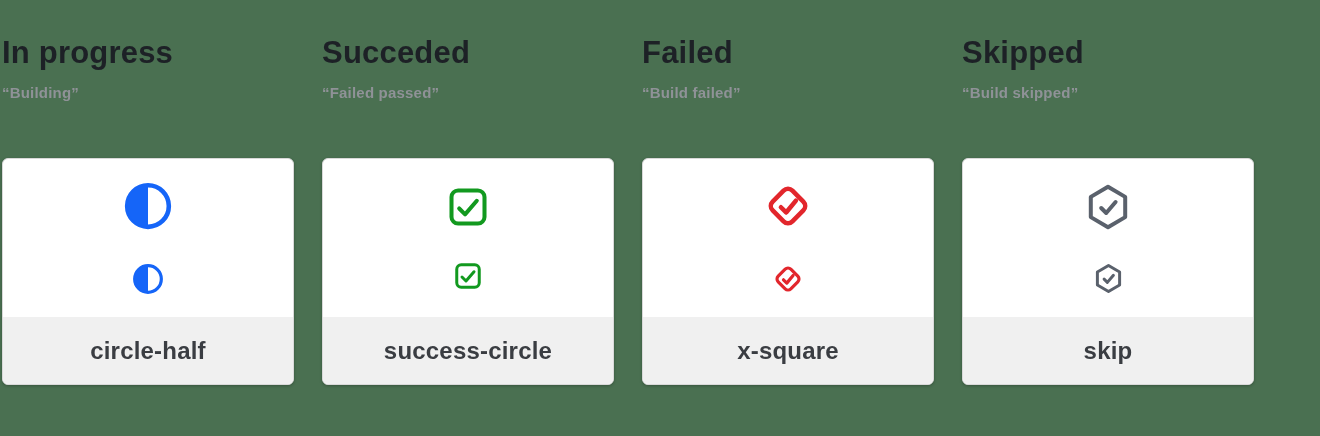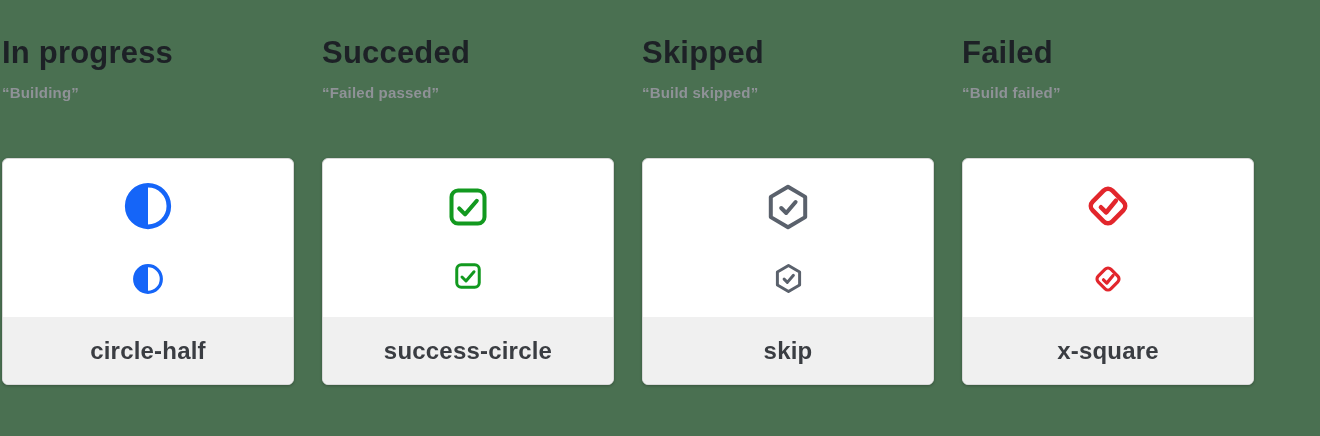--- a/index.html
+++ b/index.html
@@ -114,52 +114,52 @@
           <path d="M7.2 12.8 L10.4 16 L16.8 8.6" fill="none" stroke="currentColor" stroke-width="2.4" stroke-linecap="round" stroke-linejoin="round"></path>
         </svg>
       </div>
       <div class="card-footer">
         <span class="footer-label">success-circle</span>
       </div>
     </div>
   </div>
 
   <div class="column">
+    <h2 class="col-title">Failed</h2>
+    <p class="col-subtitle">“Build failed”</p>
+    <div class="card">
+      <div class="card-body">
+        <svg viewBox="0 0 24 24" width="50" height="50" color="#e2262c">
+          <rect x="5.3" y="5.3" width="13.4" height="13.4" rx="3" fill="none" stroke="currentColor" stroke-width="2.2" transform="rotate(45 12 12)"></rect>
+          <path d="M8.6 12.6 L11.1 15.1 L15.8 9.4" fill="none" stroke="currentColor" stroke-width="2.2" stroke-linecap="round" stroke-linejoin="round"></path>
+        </svg>
+        <svg viewBox="0 0 24 24" width="32" height="32" color="#e2262c">
+          <rect x="5.3" y="5.3" width="13.4" height="13.4" rx="3" fill="none" stroke="currentColor" stroke-width="2.4" transform="rotate(45 12 12)"></rect>
+          <path d="M8.6 12.6 L11.1 15.1 L15.8 9.4" fill="none" stroke="currentColor" stroke-width="2.4" stroke-linecap="round" stroke-linejoin="round"></path>
+        </svg>
+      </div>
+      <div class="card-footer">
+        <span class="footer-label">x-square</span>
+      </div>
+    </div>
+  </div>
+
+  <div class="column">
     <h2 class="col-title">Skipped</h2>
     <p class="col-subtitle">“Build skipped”</p>
     <div class="card">
       <div class="card-body">
         <svg viewBox="0 0 24 24" width="48" height="48" color="#5a616c">
           <path d="M12 1.9 L20.6 6.95 L20.6 17.05 L12 22.1 L3.4 17.05 L3.4 6.95 Z" fill="none" stroke="currentColor" stroke-width="2" stroke-linejoin="round"></path>
           <path d="M8.6 12.5 L11.1 15 L15.8 9.5" fill="none" stroke="currentColor" stroke-width="2" stroke-linecap="round" stroke-linejoin="round"></path>
         </svg>
         <svg viewBox="0 0 24 24" width="31" height="31" color="#5a616c">
           <path d="M12 1.9 L20.6 6.95 L20.6 17.05 L12 22.1 L3.4 17.05 L3.4 6.95 Z" fill="none" stroke="currentColor" stroke-width="2.3" stroke-linejoin="round"></path>
           <path d="M8.6 12.5 L11.1 15 L15.8 9.5" fill="none" stroke="currentColor" stroke-width="2.3" stroke-linecap="round" stroke-linejoin="round"></path>
         </svg>
       </div>
       <div class="card-footer">
         <span class="footer-label">skip</span>
       </div>
     </div>
   </div>
 
-  <div class="column">
-    <h2 class="col-title">Failed</h2>
-    <p class="col-subtitle">“Build failed”</p>
-    <div class="card">
-      <div class="card-body">
-        <svg viewBox="0 0 24 24" width="50" height="50" color="#e2262c">
-          <rect x="5.3" y="5.3" width="13.4" height="13.4" rx="3" fill="none" stroke="currentColor" stroke-width="2.2" transform="rotate(45 12 12)"></rect>
-          <path d="M8.6 12.6 L11.1 15.1 L15.8 9.4" fill="none" stroke="currentColor" stroke-width="2.2" stroke-linecap="round" stroke-linejoin="round"></path>
-        </svg>
-        <svg viewBox="0 0 24 24" width="32" height="32" color="#e2262c">
-          <rect x="5.3" y="5.3" width="13.4" height="13.4" rx="3" fill="none" stroke="currentColor" stroke-width="2.4" transform="rotate(45 12 12)"></rect>
-          <path d="M8.6 12.6 L11.1 15.1 L15.8 9.4" fill="none" stroke="currentColor" stroke-width="2.4" stroke-linecap="round" stroke-linejoin="round"></path>
-        </svg>
-      </div>
-      <div class="card-footer">
-        <span class="footer-label">x-square</span>
-      </div>
-    </div>
-  </div>
-
 </div>
 
 </body></html>

